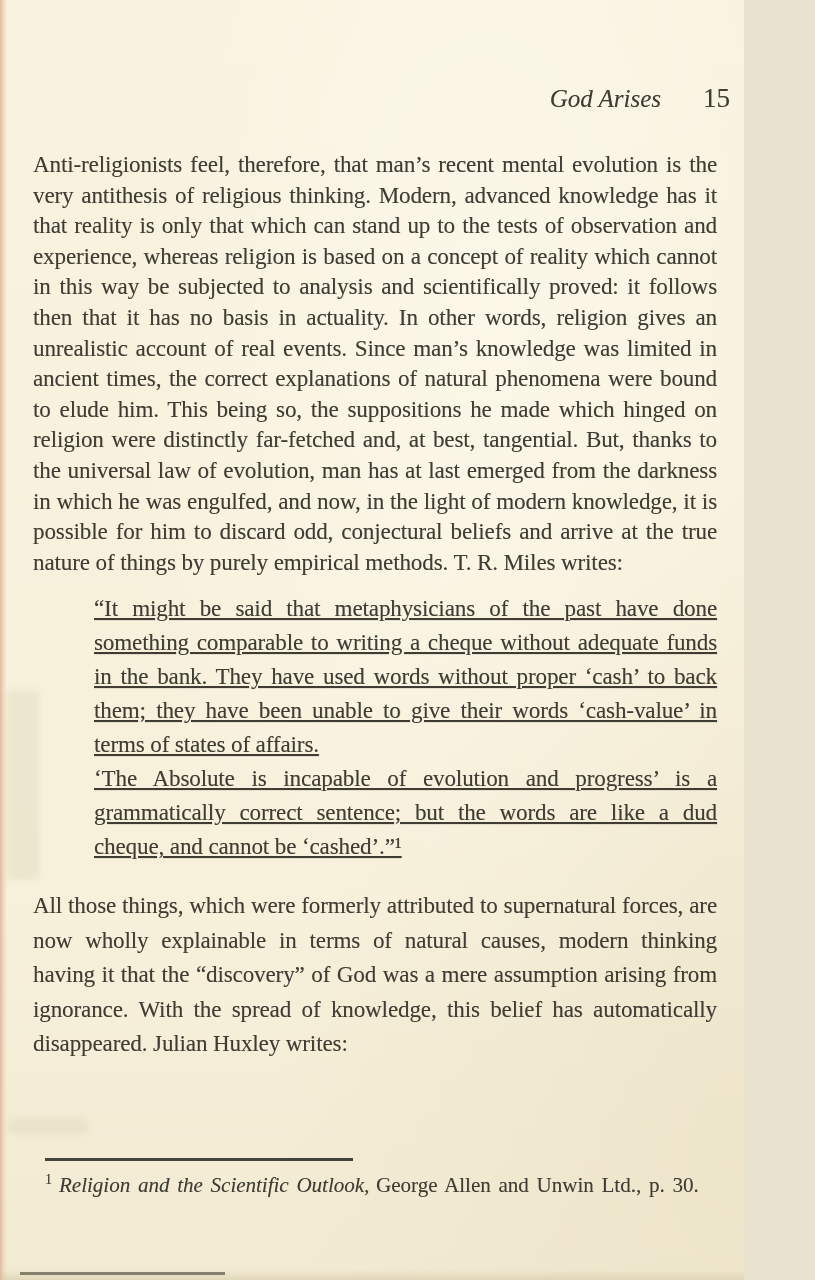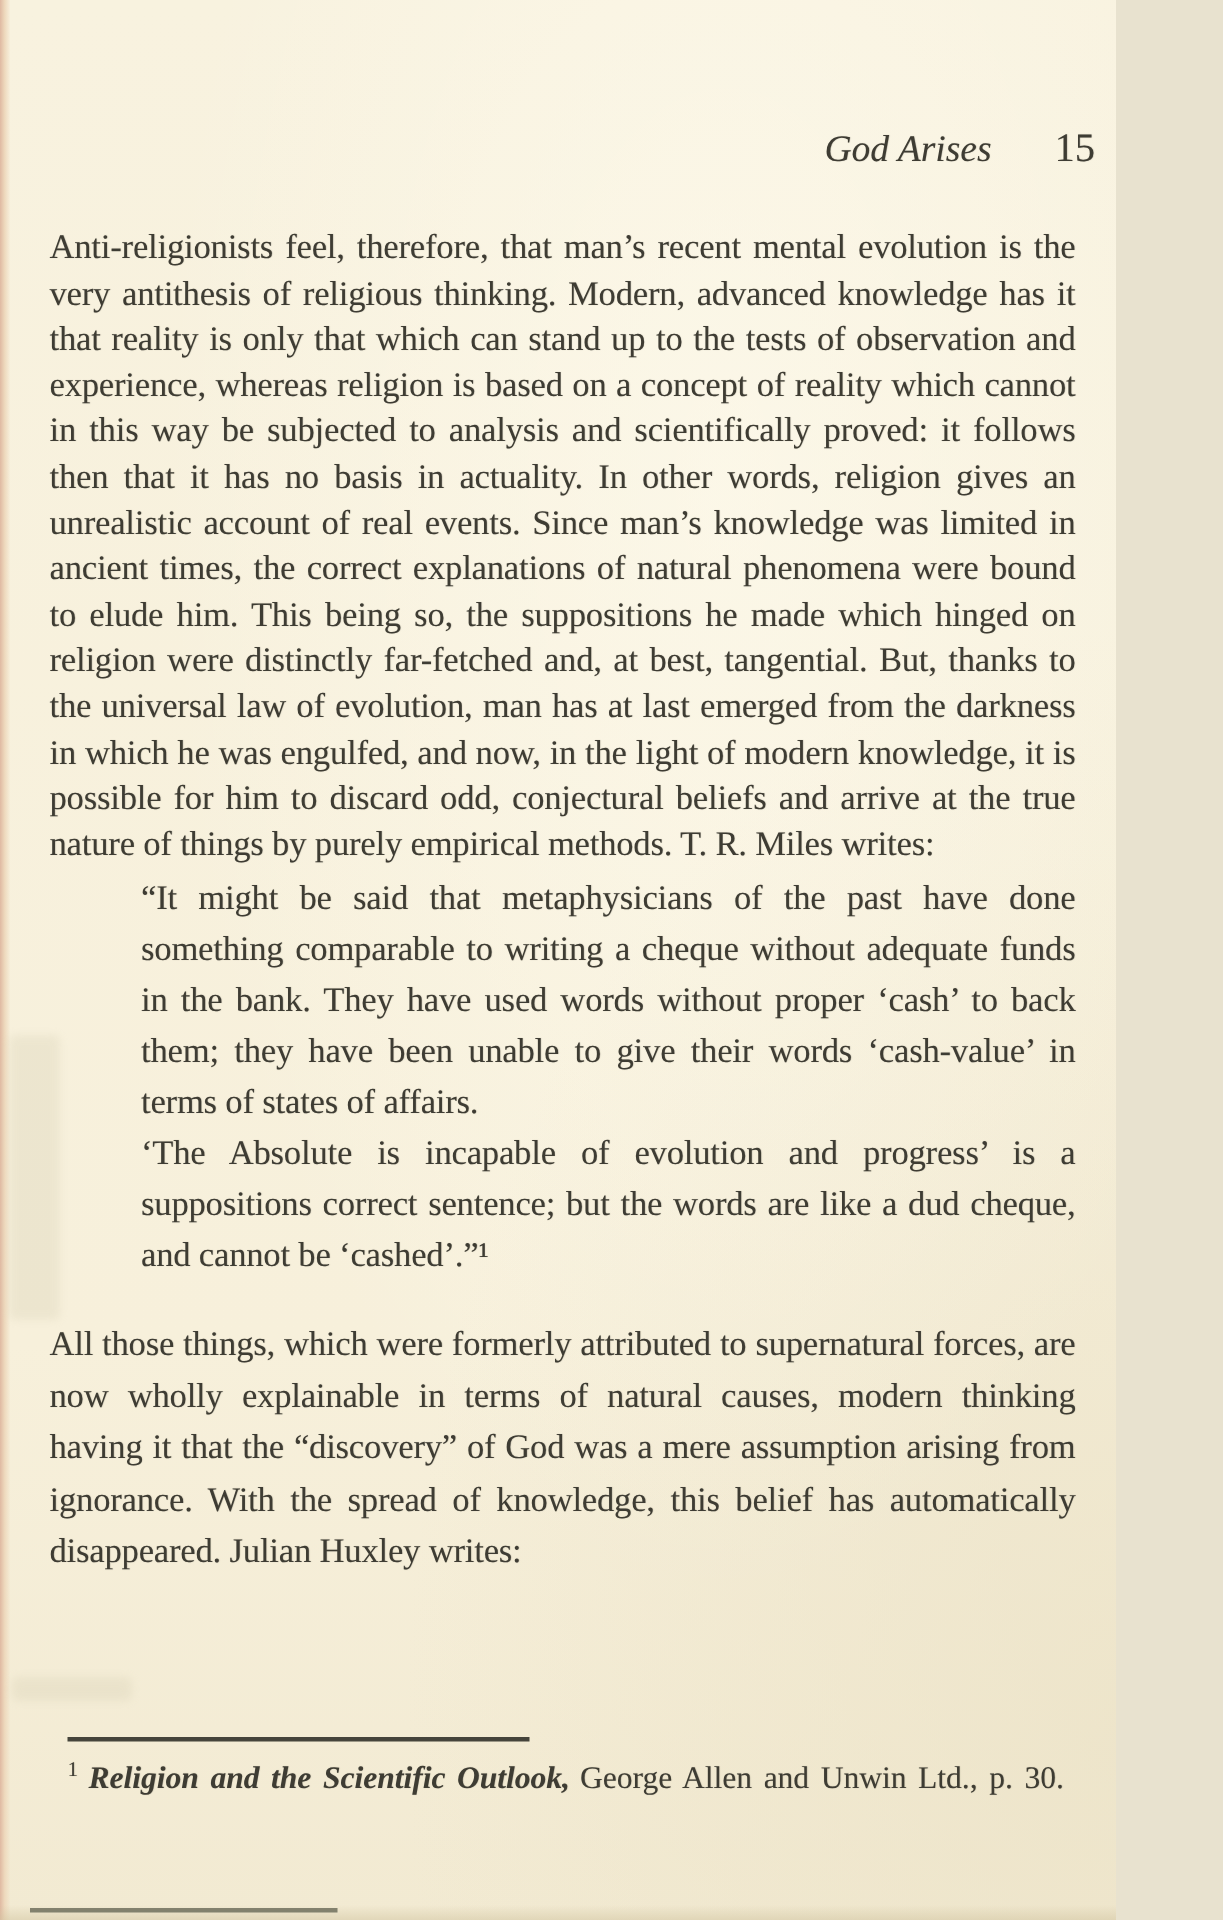--- a/index.html
+++ b/index.html
@@ -75,23 +75,24 @@
     font-size: 23px;
     letter-spacing: -0.1px;
   }
   .para {
     margin: 0;
     text-align: justify;
     hyphens: none;
   }
   .p1 { line-height: 30.6px; }
   .quote {
-    margin-top: 4px;
+    margin-top: 14px;
     padding-left: 61px;
     line-height: 34px;
+    text-decoration: underline;
   }
   .quote .para { margin: 0; }
   .p3 {
     margin-top: 25px;
     line-height: 34.5px;
   }
 
   .footnote-area {
     position: absolute;
     left: 45px;
@@ -109,21 +110,21 @@
     font-size: 21px;
     line-height: 26px;
     word-spacing: 2.5px;
   }
   .fn sup {
     font-size: 14px;
     vertical-align: super;
     line-height: 0;
     margin-right: 7px;
   }
-  .fn .fn-title { font-style: italic; font-weight: bold; }
+  .fn .fn-title { font-style: italic; }
   .fn .fn-publisher { margin-left: 0.32em; font-style: normal; }
 </style>
 </head>
 <body>
 
 <div class="page">
 
   <div class="left-edge"></div>
   <div class="ghost-a"></div>
   <div class="ghost-b"></div>
@@ -131,21 +132,21 @@
 
   <div class="running-header">
     <span class="title">God Arises</span><span class="pagenum">15</span>
   </div>
 
   <div class="content">
     <p class="para p1">Anti-religionists feel, therefore, that man’s recent mental evolution is the very antithesis of religious thinking. Modern, advanced knowledge has it that reality is only that which can stand up to the tests of observation and experience, whereas religion is based on a concept of reality which cannot in this way be subjected to analysis and scientifically proved: it follows then that it has no basis in actuality. In other words, religion gives an unrealistic account of real events. Since man’s knowledge was limited in ancient times, the correct explanations of natural phenomena were bound to elude him. This being so, the suppositions he made which hinged on religion were distinctly far-fetched and, at best, tangential. But, thanks to the universal law of evolution, man has at last emerged from the darkness in which he was engulfed, and now, in the light of modern knowledge, it is possible for him to discard odd, conjectural beliefs and arrive at the true nature of things by purely empirical methods. T. R. Miles writes:</p>
 
     <div class="quote">
       <p class="para">“It might be said that metaphysicians of the past have done something comparable to writing a cheque without adequate funds in the bank. They have used words without proper ‘cash’ to back them; they have been unable to give their words ‘cash-value’ in terms of states of affairs.</p>
-      <p class="para">‘The Absolute is incapable of evolution and progress’ is a suppositions correct sentence; but the words are like a dud cheque, and cannot be ‘cashed’.”¹</p>
+      <p class="para">‘The Absolute is incapable of evolution and progress’ is a grammatically correct sentence; but the words are like a dud cheque, and cannot be ‘cashed’.”¹</p>
     </div>
 
     <p class="para p3">All those things, which were formerly attributed to supernatural forces, are now wholly explainable in terms of natural causes, modern thinking having it that the “discovery” of God was a mere assumption arising from ignorance. With the spread of knowledge, this belief has automatically disappeared. Julian Huxley writes:</p>
   </div>
 
   <div class="footnote-area">
     <div class="footnote-rule"></div>
     <p class="fn"><sup>1</sup><span class="fn-title">Religion and the Scientific Outlook,</span><span class="fn-publisher">George Allen and Unwin Ltd., p. 30.</span></p>
   </div>
 

